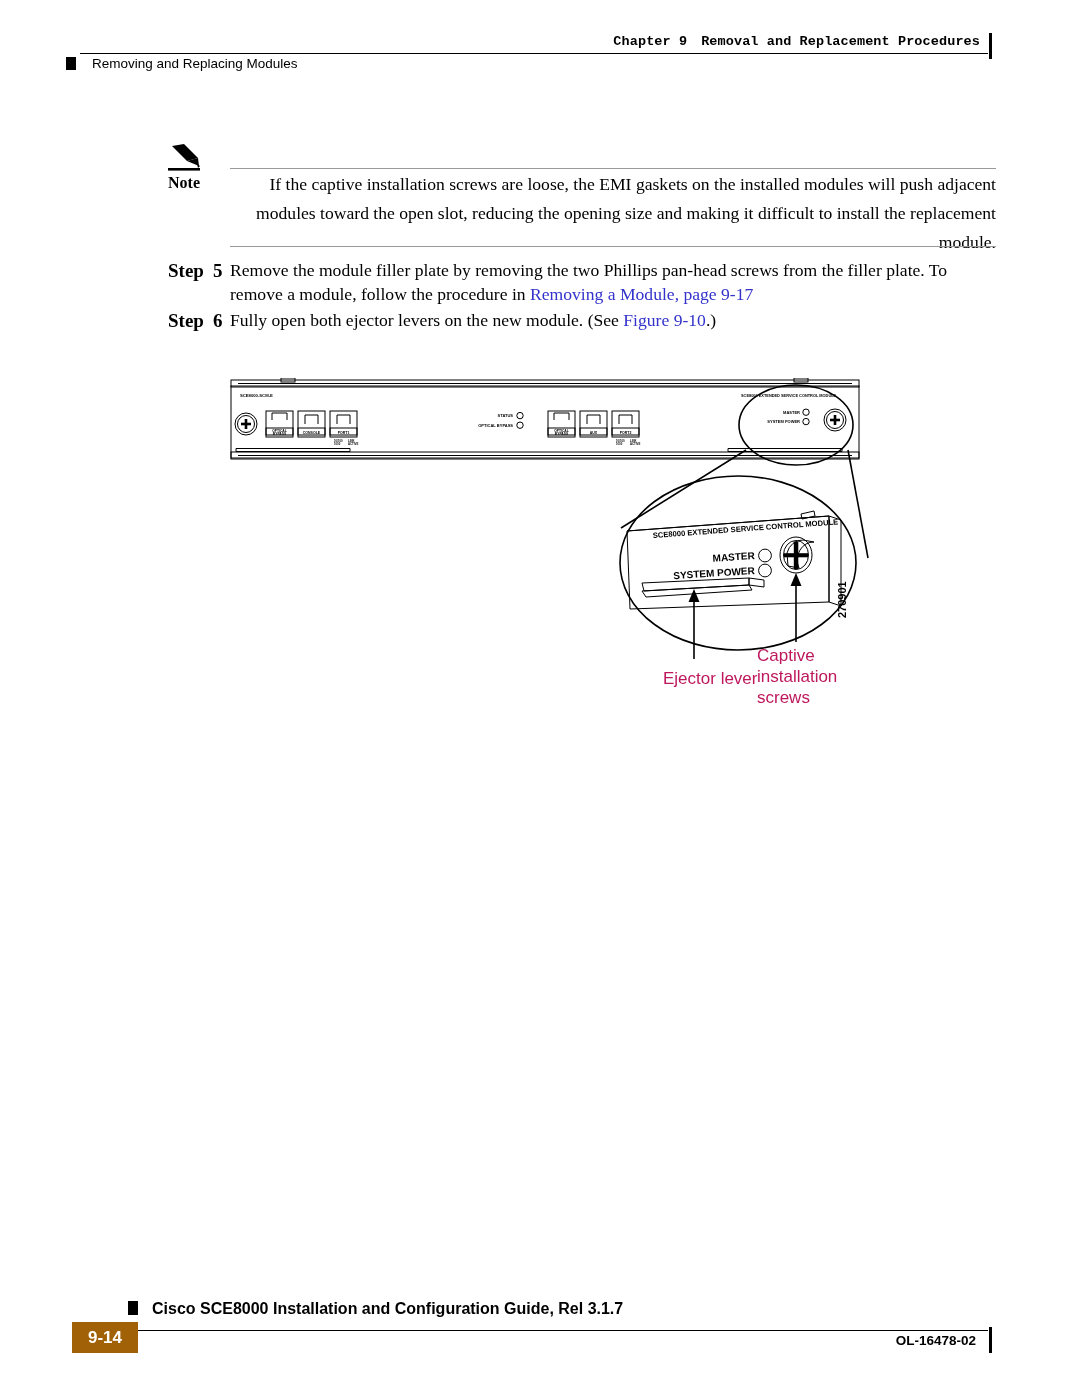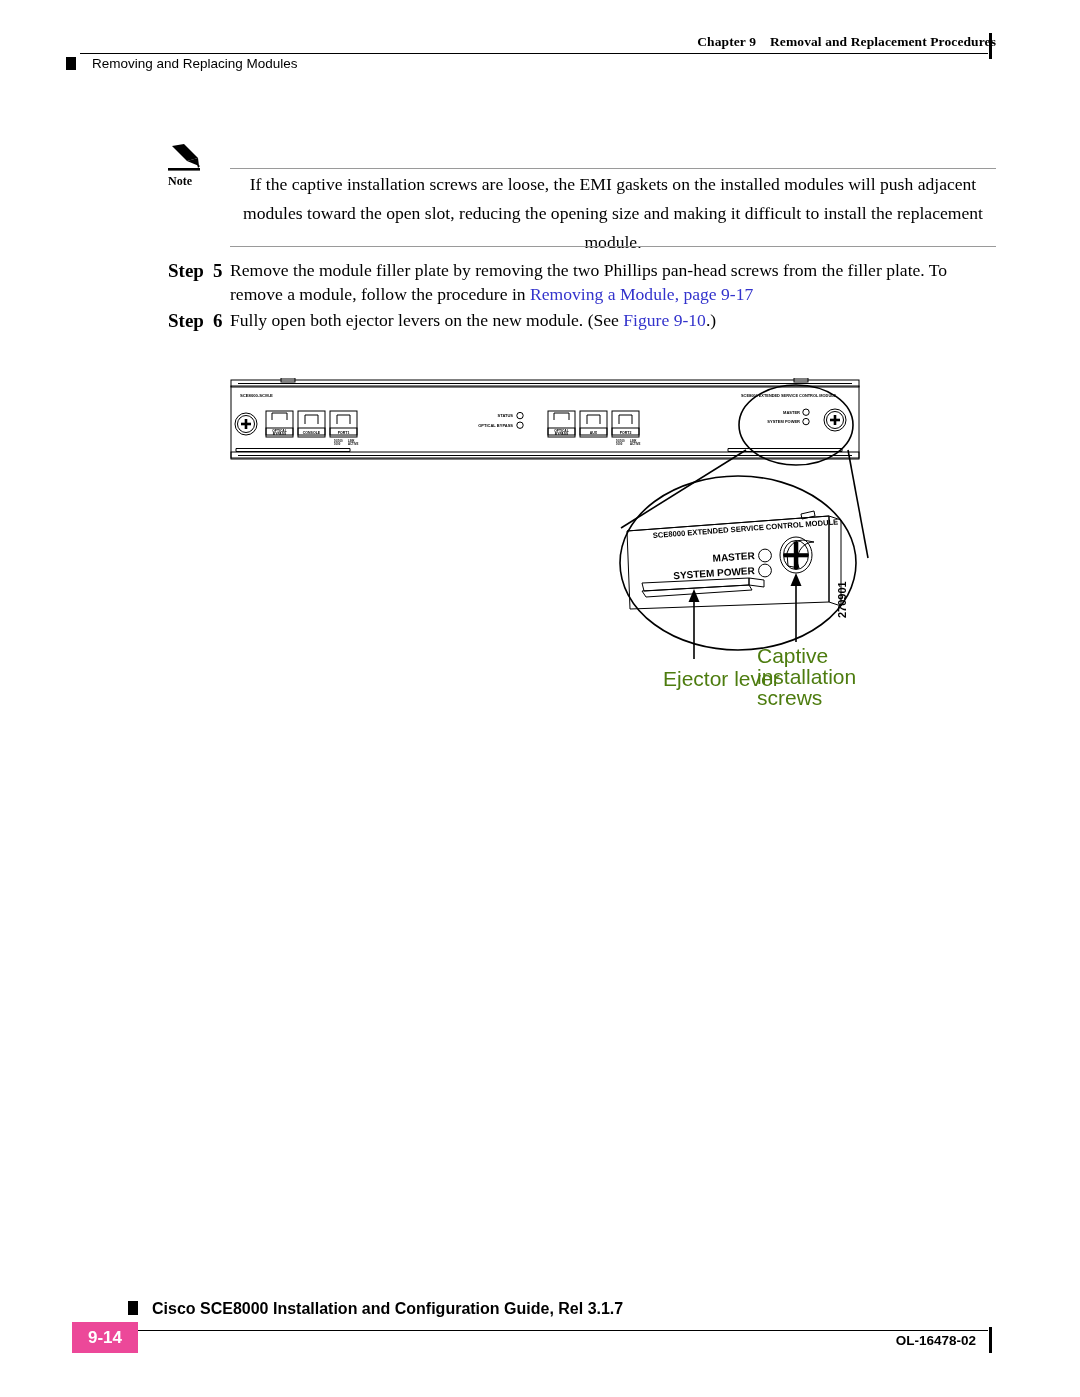--- a/index.html
+++ b/index.html
@@ -6,22 +6,22 @@
   body{
     width:1080px;height:1397px;background:#ffffff;
     font-family:"Liberation Serif", serif;
     color:#000;position:relative;overflow:hidden;
   }
   .page{position:absolute;inset:0;}
 
   
   .hdr{position:absolute;left:0;top:0;width:1080px;height:100px;}
   .hdr-right{
-    position:absolute;right:84px;top:34px;
-    font-family:Liberation Serif, serif;
+    position:absolute;right:100px;top:34px;
+    font-family:Liberation Mono, monospace;
     font-weight:bold;font-size:13.5px;letter-spacing:.1px;
     white-space:nowrap;
   }
   .hdr-right .chap{margin-right:14px;}
   .hdr-rule{
     position:absolute;left:80px;top:53px;width:908px;height:1px;background:#000;
   }
   .hdr-tick{
     position:absolute;right:88px;top:33px;width:3px;height:26px;background:#000;
   }
@@ -32,27 +32,27 @@
   }
   .hdr-sq{
     position:absolute;left:66px;top:57px;width:10px;height:13px;background:#000;
   }
 
   
   .note{position:absolute;left:168px;top:140px;width:828px;}
   .note-icon{position:absolute;left:0px;top:2px;width:36px;height:30px;}
   .note-label{
     position:absolute;left:0px;top:34px;
-    font-family:"Liberation Serif", serif;font-weight:bold;font-size:12px;
+    font-family:"Liberation Serif", serif;font-weight:bold;font-size:16px;
   }
   .note-rule-top{position:absolute;left:62px;top:28px;width:766px;height:1px;background:#9a9a9a;}
   .note-rule-bot{position:absolute;left:62px;top:106px;width:766px;height:1px;background:#9a9a9a;}
   .note-body{
     position:absolute;left:62px;top:30px;width:766px;
-    font-size:17.6px;line-height:29px;text-align:center;
+    font-size:17.6px;line-height:29px;text-align:right;
   }
 
   
   .step{position:absolute;width:830px;}
   .step .lbl{
     position:absolute;left:0;top:0;width:62px;
     font-family:"Liberation Serif", serif;font-weight:bold;font-size:19px;
   }
   .step .lbl .num{margin-left:9px;}
   .step .txt{
@@ -70,33 +70,33 @@
   .figcap .fnum{display:inline-block;width:122px;}
 
   
   .figure{position:absolute;left:228px;top:378px;width:660px;height:330px;}
   .figure svg{display:block;}
 
   
   .callout{
     position:absolute;
     font-family:"Liberation Sans", sans-serif;
-    font-size:21px;line-height:21px;color:#4d7c0f;
+    font-size:17px;line-height:21px;color:#be185d;
   }
   #callout-ejector{left:663px;top:668px;}
   #callout-captive{left:757px;top:645px;}
   .ftr-sq{position:absolute;left:128px;top:1301px;width:10px;height:14px;background:#000;}
   .ftr-title{
     position:absolute;left:152px;top:1300px;
     font-family:"Liberation Sans", sans-serif;font-weight:bold;font-size:16px;
     white-space:nowrap;
   }
   .ftr-rule{position:absolute;left:92px;top:1330px;width:896px;height:1px;background:#000;}
   .ftr-pagebox{
-    position:absolute;left:72px;top:1322px;width:66px;height:31px;background:#ec4899;
+    position:absolute;left:72px;top:1322px;width:66px;height:31px;background:#a16207;
     color:#fff;font-family:"Liberation Sans", sans-serif;font-weight:bold;font-size:17px;
     display:flex;align-items:center;justify-content:center;
   }
   .ftr-doc{
     position:absolute;right:104px;top:1333px;
     font-family:"Liberation Sans", sans-serif;font-weight:bold;font-size:13.5px;text-align:center;
   }
   .ftr-tick{position:absolute;right:88px;top:1327px;width:3px;height:26px;background:#000;}
 </style>
 </head>

